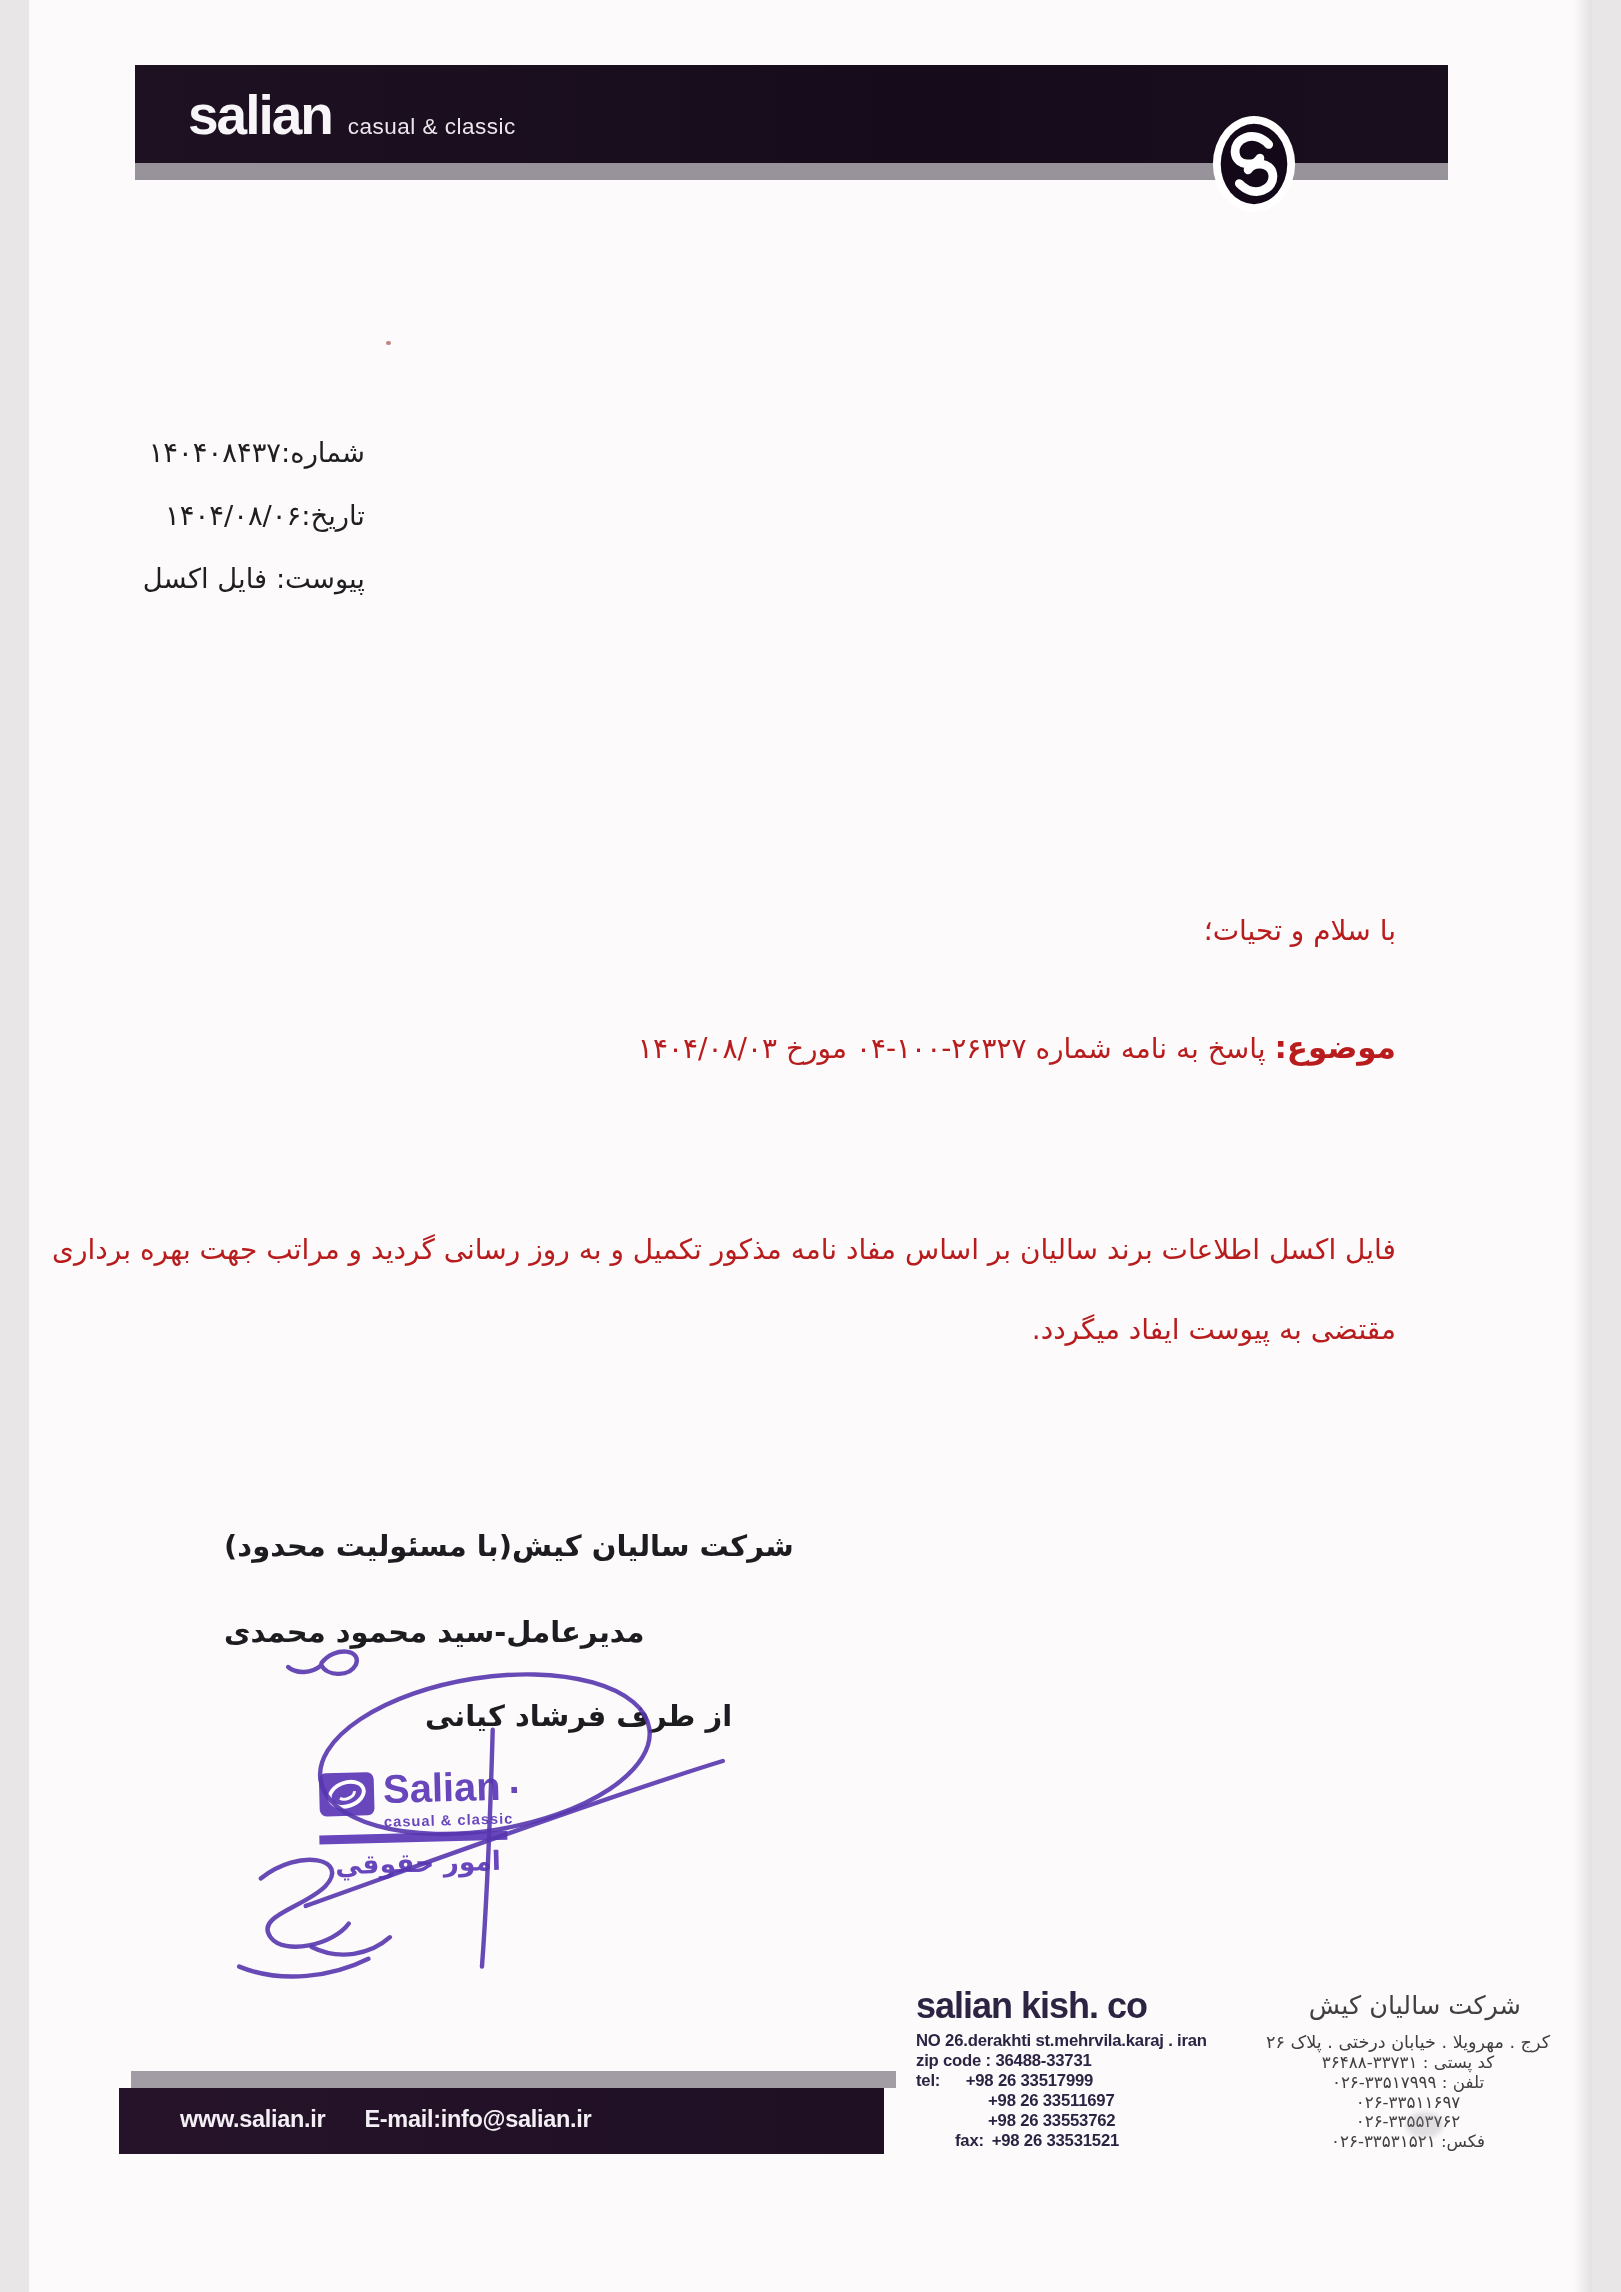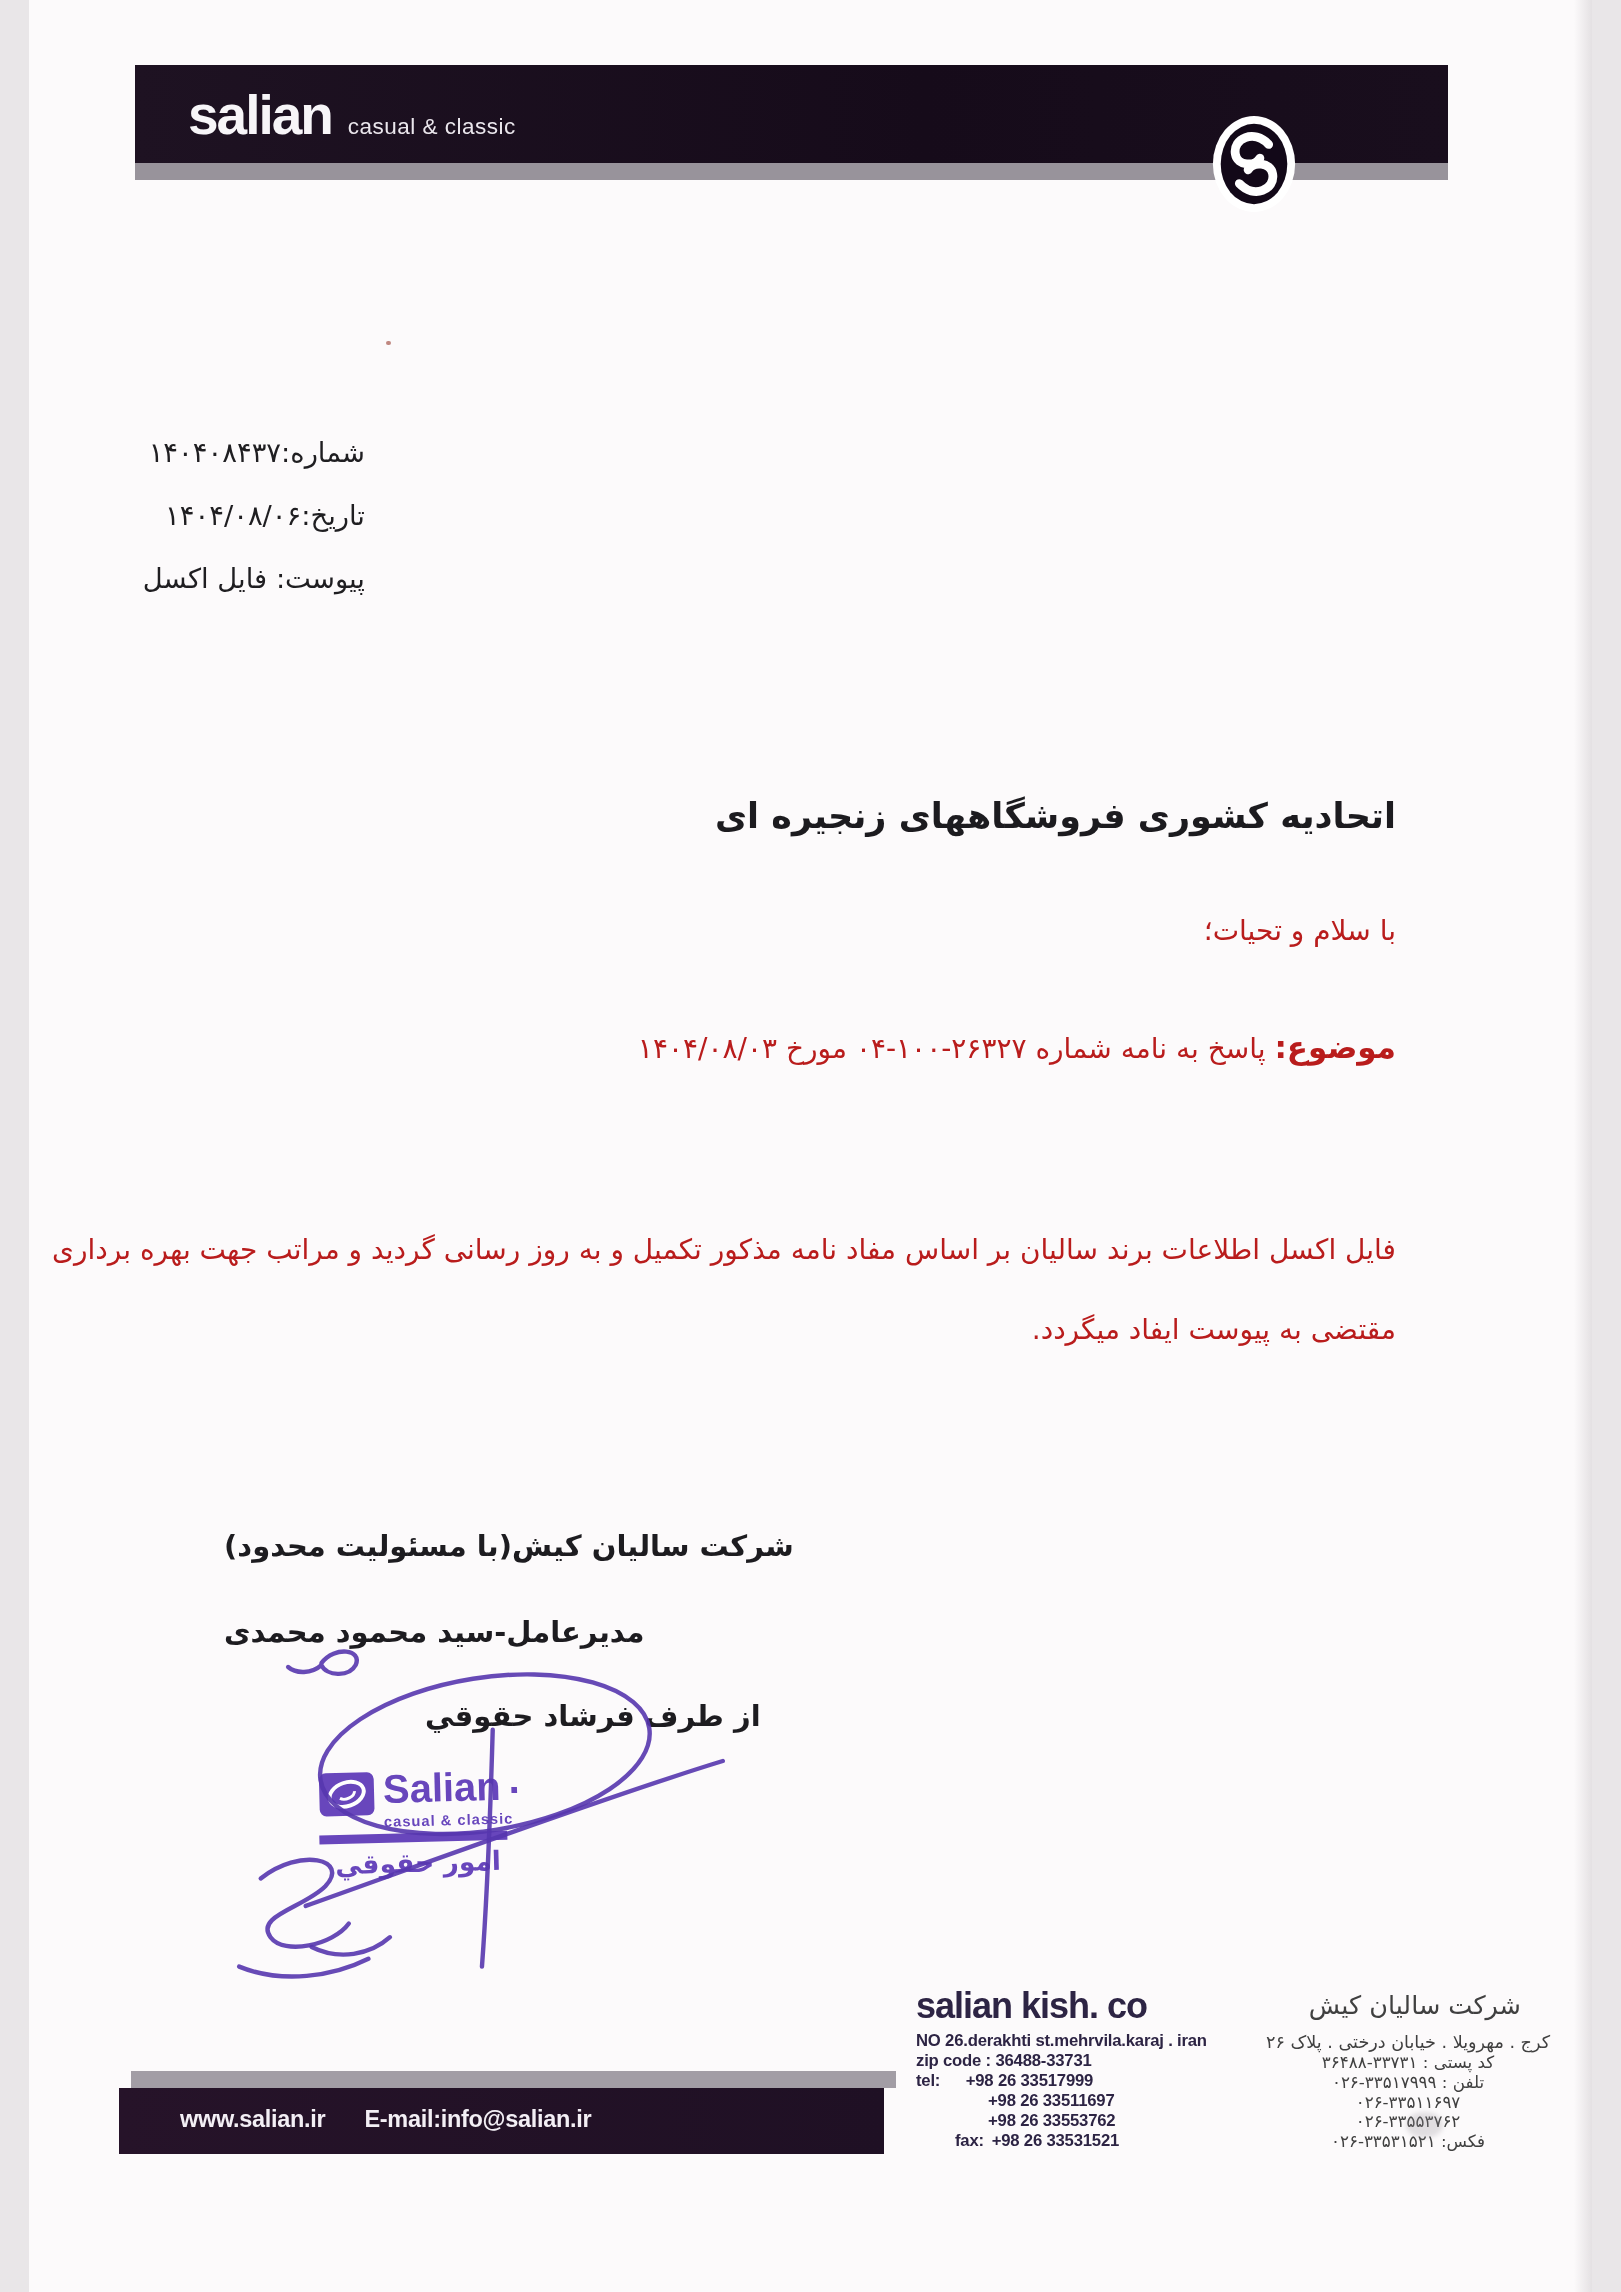--- a/index.html
+++ b/index.html
@@ -94,32 +94,31 @@
     <path d="M63 30 C 48 14, 26 24, 29 40 C 31 52, 49 53, 54 44" stroke="#ffffff" stroke-width="9" fill="none" stroke-linecap="round"></path>
     <path d="M33 70 C 48 86, 70 76, 67 60 C 65 48, 47 47, 42 56" stroke="#ffffff" stroke-width="9" fill="none" stroke-linecap="round"></path>
   </svg>
 
   <div class="meta" dir="rtl">
     <div><span>شماره:</span><span>۱۴۰۴۰۸۴۳۷</span></div>
     <div><span>تاریخ:</span><span>۱۴۰۴/۰۸/۰۶</span></div>
     <div><span>پیوست:</span> <span>فایل اکسل</span></div>
   </div>
 
-  <div class="rtl-line recipient" dir="rtl">اتحادیه کشوری فروشگاههای زنجیره ای</div>
   <div class="rtl-line salutation" dir="rtl">با سلام و تحیات؛</div>
   <div class="rtl-line subject" dir="rtl">
     <span class="lbl">موضوع:</span>
     <span>پاسخ به نامه شماره ۲۶۳۲۷-۱۰۰-۰۴ مورخ ۱۴۰۴/۰۸/۰۳</span>
   </div>
   <div class="rtl-line bodyline1" dir="rtl">فایل اکسل اطلاعات برند سالیان بر اساس مفاد نامه مذکور تکمیل و به روز رسانی گردید و مراتب جهت بهره برداری</div>
   <div class="rtl-line bodyline2" dir="rtl">مقتضی به پیوست ایفاد میگردد.</div>
 
   <div class="sigline sig1" dir="rtl">شرکت سالیان کیش(با مسئولیت محدود)</div>
   <div class="sigline sig2" dir="rtl">مدیرعامل-سید محمود محمدی</div>
-  <div class="sigline sig3" dir="rtl">از طرف فرشاد حقوقي</div>
+  <div class="sigline sig3" dir="rtl">از طرف فرشاد کیانی</div>
 
   <div class="stamp">
     <div class="stamp-row">
       <svg class="stamp-logo" viewBox="0 0 58 46">
         <rect x="1" y="1" width="56" height="44" rx="7" fill="#5d39b8"></rect>
         <ellipse cx="29" cy="23" rx="18" ry="12" fill="none" stroke="#ffffff" stroke-width="4" transform="rotate(-18 29 23)"></ellipse>
         <path d="M22 27 a9 6 -18 0 0 15 -7" stroke="#ffffff" stroke-width="3" fill="none"></path>
       </svg>
       <span class="stamp-brand">Salian</span>
       <span class="stamp-dot">·</span>

